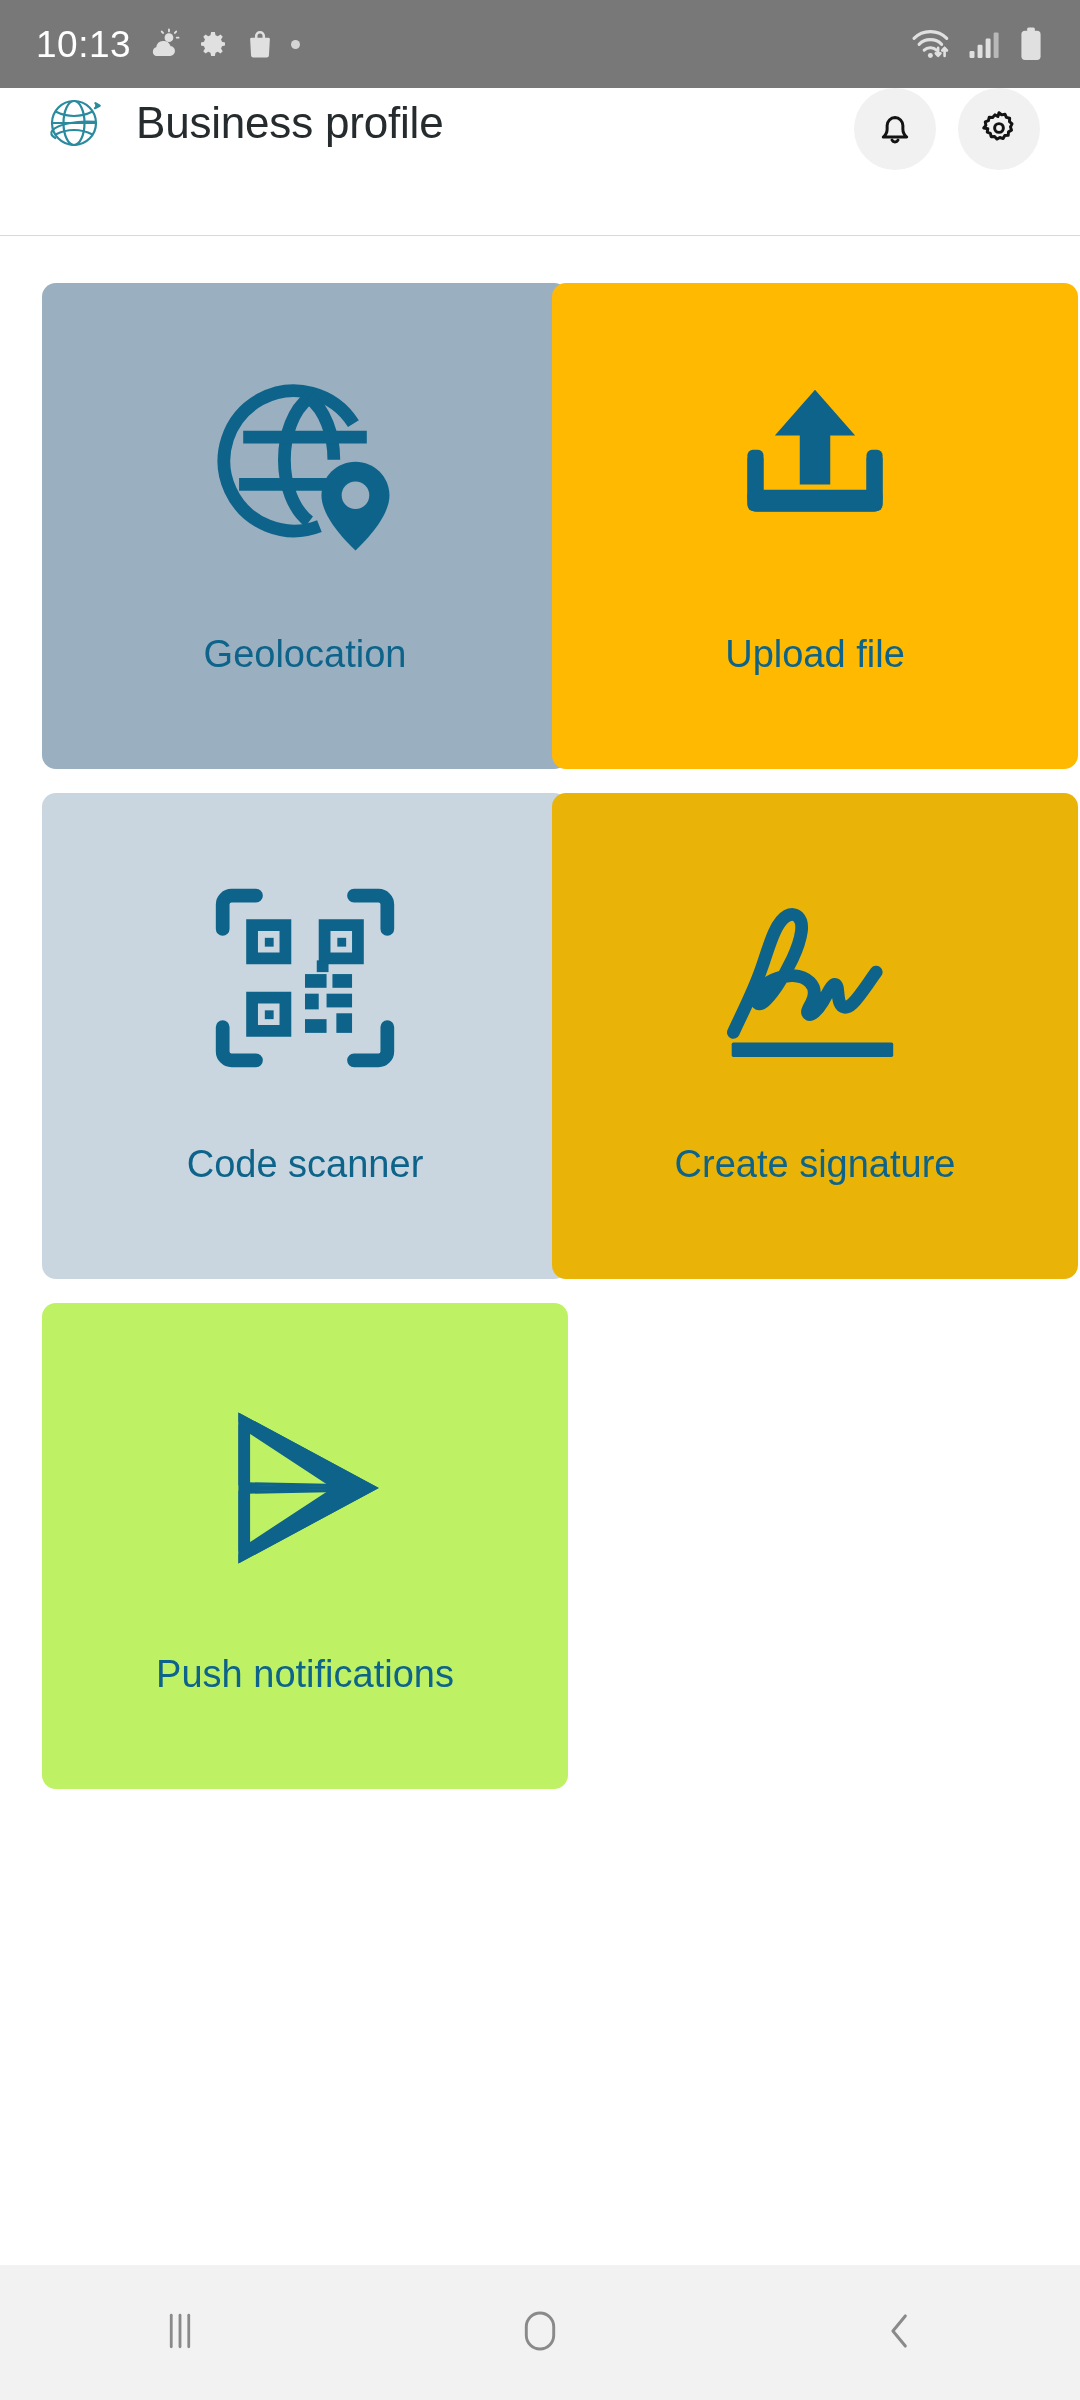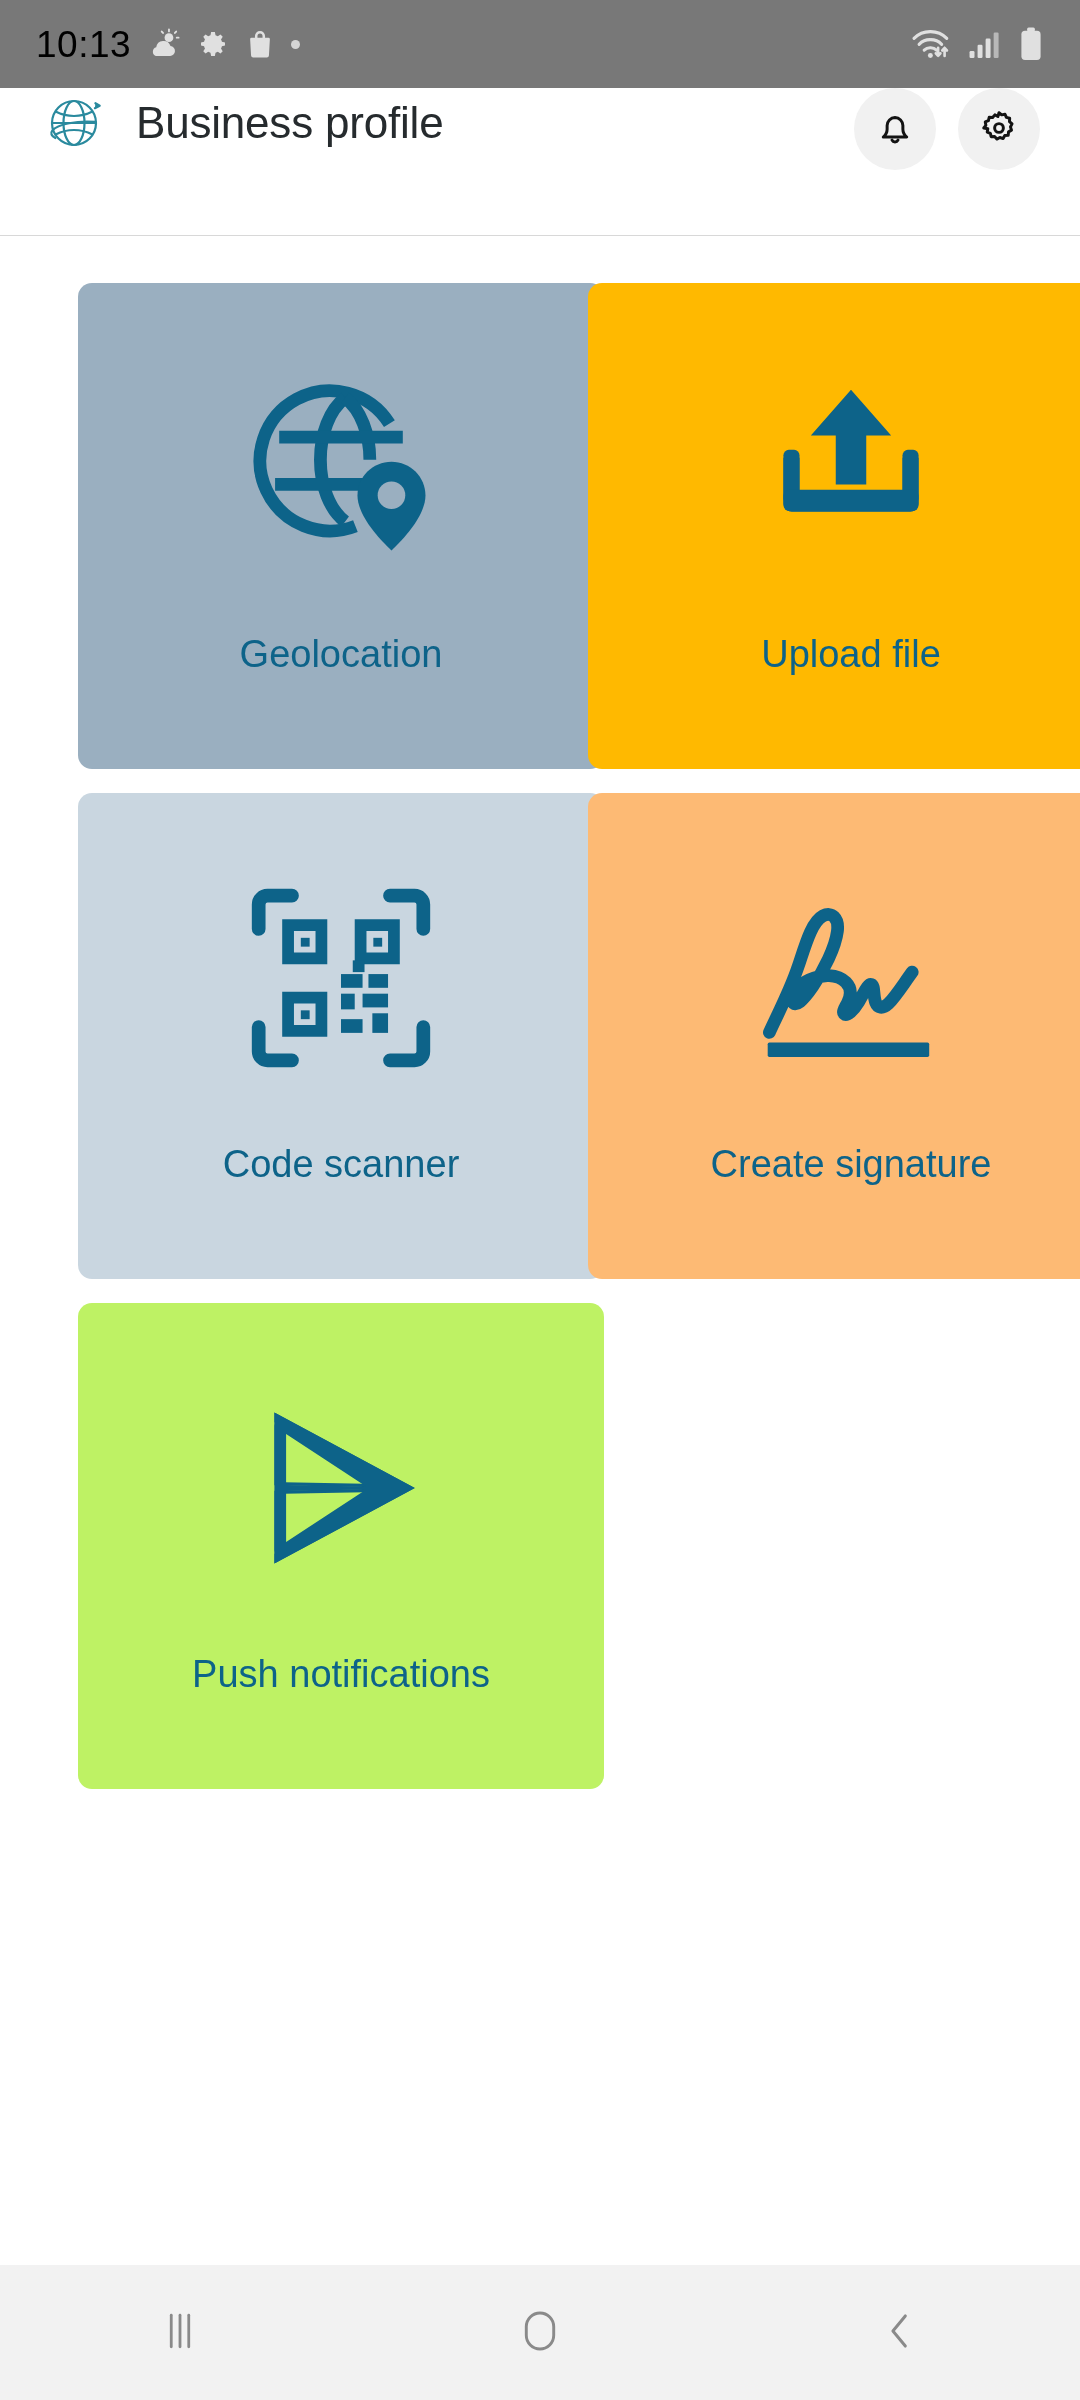--- a/index.html
+++ b/index.html
@@ -15,21 +15,21 @@
     position:absolute; top:0; left:0;
     width:1080px; height:88px;
     background:#787878;
     display:flex; align-items:center;
     padding:0 36px;
     color:#e8e8e8;
   }
   .status-left{ display:flex; align-items:center; gap:16px; flex:1; }
   .status-time{
     font-size:37px; font-weight:400; letter-spacing:0.5px;
-    color:#000000; line-height:1;
+    color:#ffffff; line-height:1;
   }
   .status-right{ display:flex; align-items:center; gap:16px; }
   .sb-icon{ display:flex; align-items:center; justify-content:center; }
   .sb-dot{ width:9px; height:9px; border-radius:50%; background:#d5d5d5; }
 
   
   .app-header{
     position:absolute; top:88px; left:0;
     width:1080px; height:148px;
     background:#ffffff;
@@ -60,21 +60,20 @@
     gap:24px 24px;
   }
   .tile{
     width:526px; height:486px;
     border-radius:14px;
     display:flex; flex-direction:column;
     align-items:center;
     cursor:pointer;
     position:relative;
     overflow:hidden;
-    margin-left:36px;
   }
   .tile-icon{
     flex:1;
     display:flex; align-items:center; justify-content:center;
     width:100%;
     padding-top:18px;
   }
   .tile-label{
     font-size:38px; font-weight:400;
     color:#0d6389;
@@ -253,21 +252,21 @@
           <rect x="61" y="58" width="13" height="7"></rect>
           <rect x="50" y="71" width="11" height="7"></rect>
           <rect x="66" y="68" width="8" height="10"></rect>
           <rect x="56" y="41" width="6" height="6"></rect>
         </g>
       </svg>
     </div>
     <div class="tile-label">Code scanner</div>
   </div>
 
-  <div class="tile" style="background:#fdba74;">
+  <div class="tile" style="background:#eab308;">
     <div class="tile-icon">
       <svg width="206" height="170" viewBox="0 0 120 100" fill="none">
         <path d="M12 82c4-9 12-24 17-39 4.5-13.5 8-26 14.5-29.5 5-2.7 9.5 1 8.5 9-1.2 9.5-8 23-14.5 32.5-5.5 8-10.5 13-12 8.5-1.4-4.2 3.5-9.5 10-12.5 7.5-3.4 16.5-3.6 21.5 1.5 3.4 3.5 3 8 1 12-1.5 3-3.3 5.4-2 6.6 1.6 1.5 5.5-2 8.5-7 3.2-5.3 5.5-11 7.5-10.3 2 .7 1 6.6 2.5 10.6 1.2 3.2 4 4 7.5.7 4-3.8 8.5-11 14-18.6" stroke="#0d6389" stroke-width="7.5" stroke-linecap="round" stroke-linejoin="round"></path>
         <rect x="11" y="88" width="95" height="8.5" rx="1" fill="#0d6389"></rect>
       </svg>
     </div>
     <div class="tile-label">Create signature</div>
   </div>
 
   <div class="tile" style="background:#bef264;">

